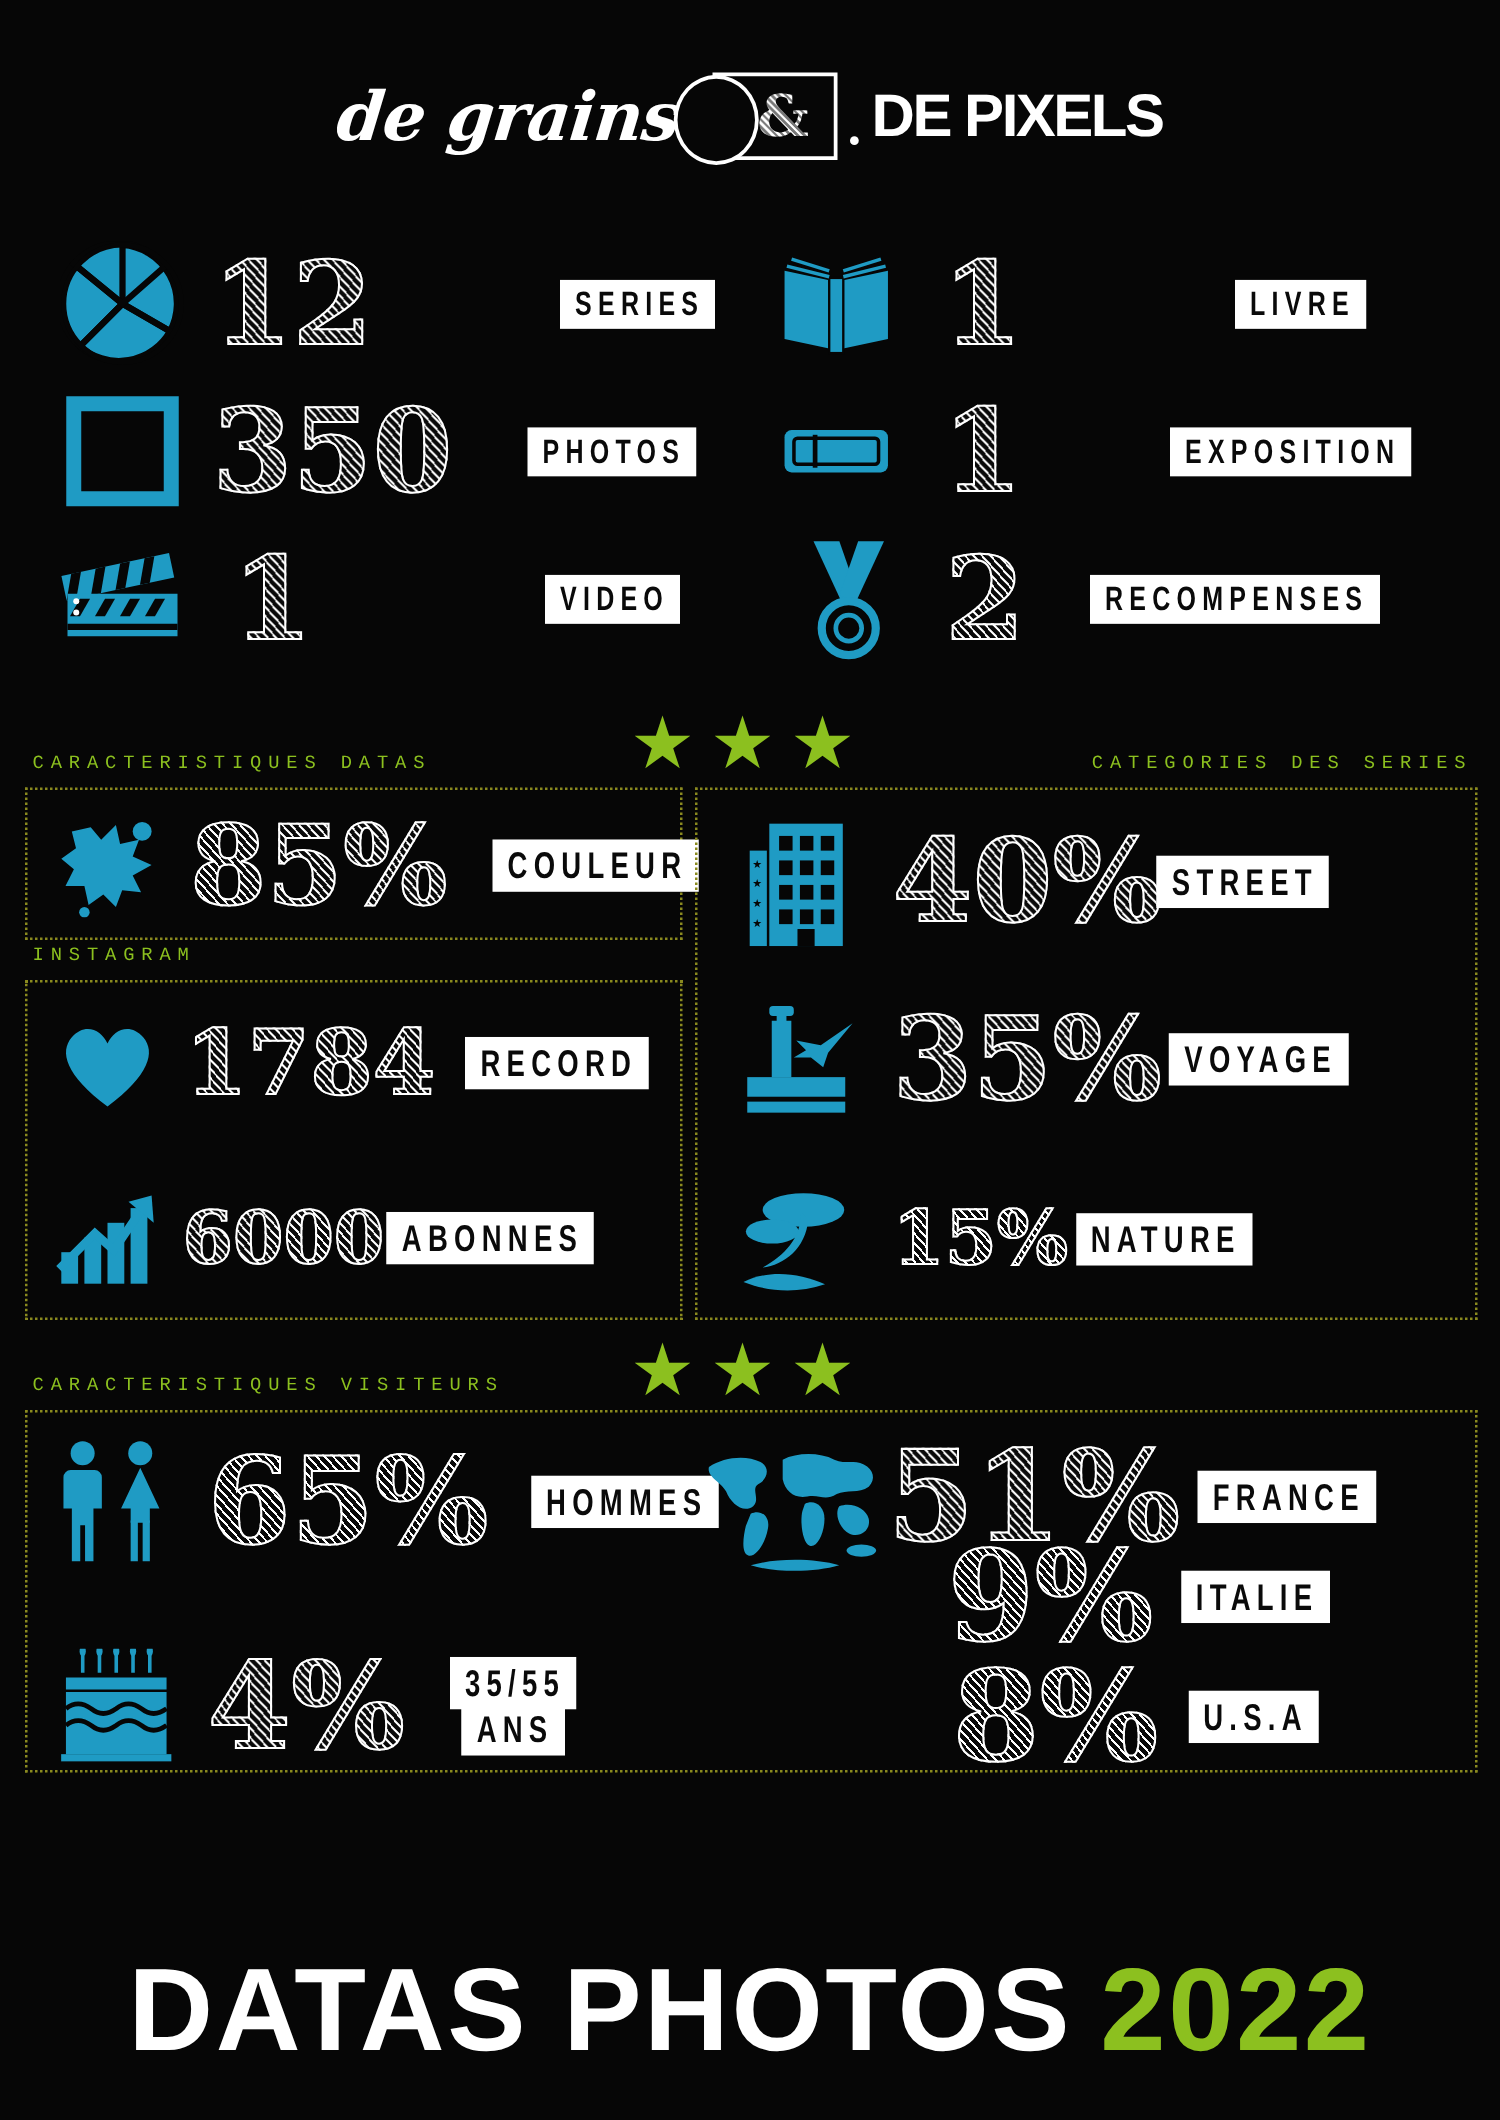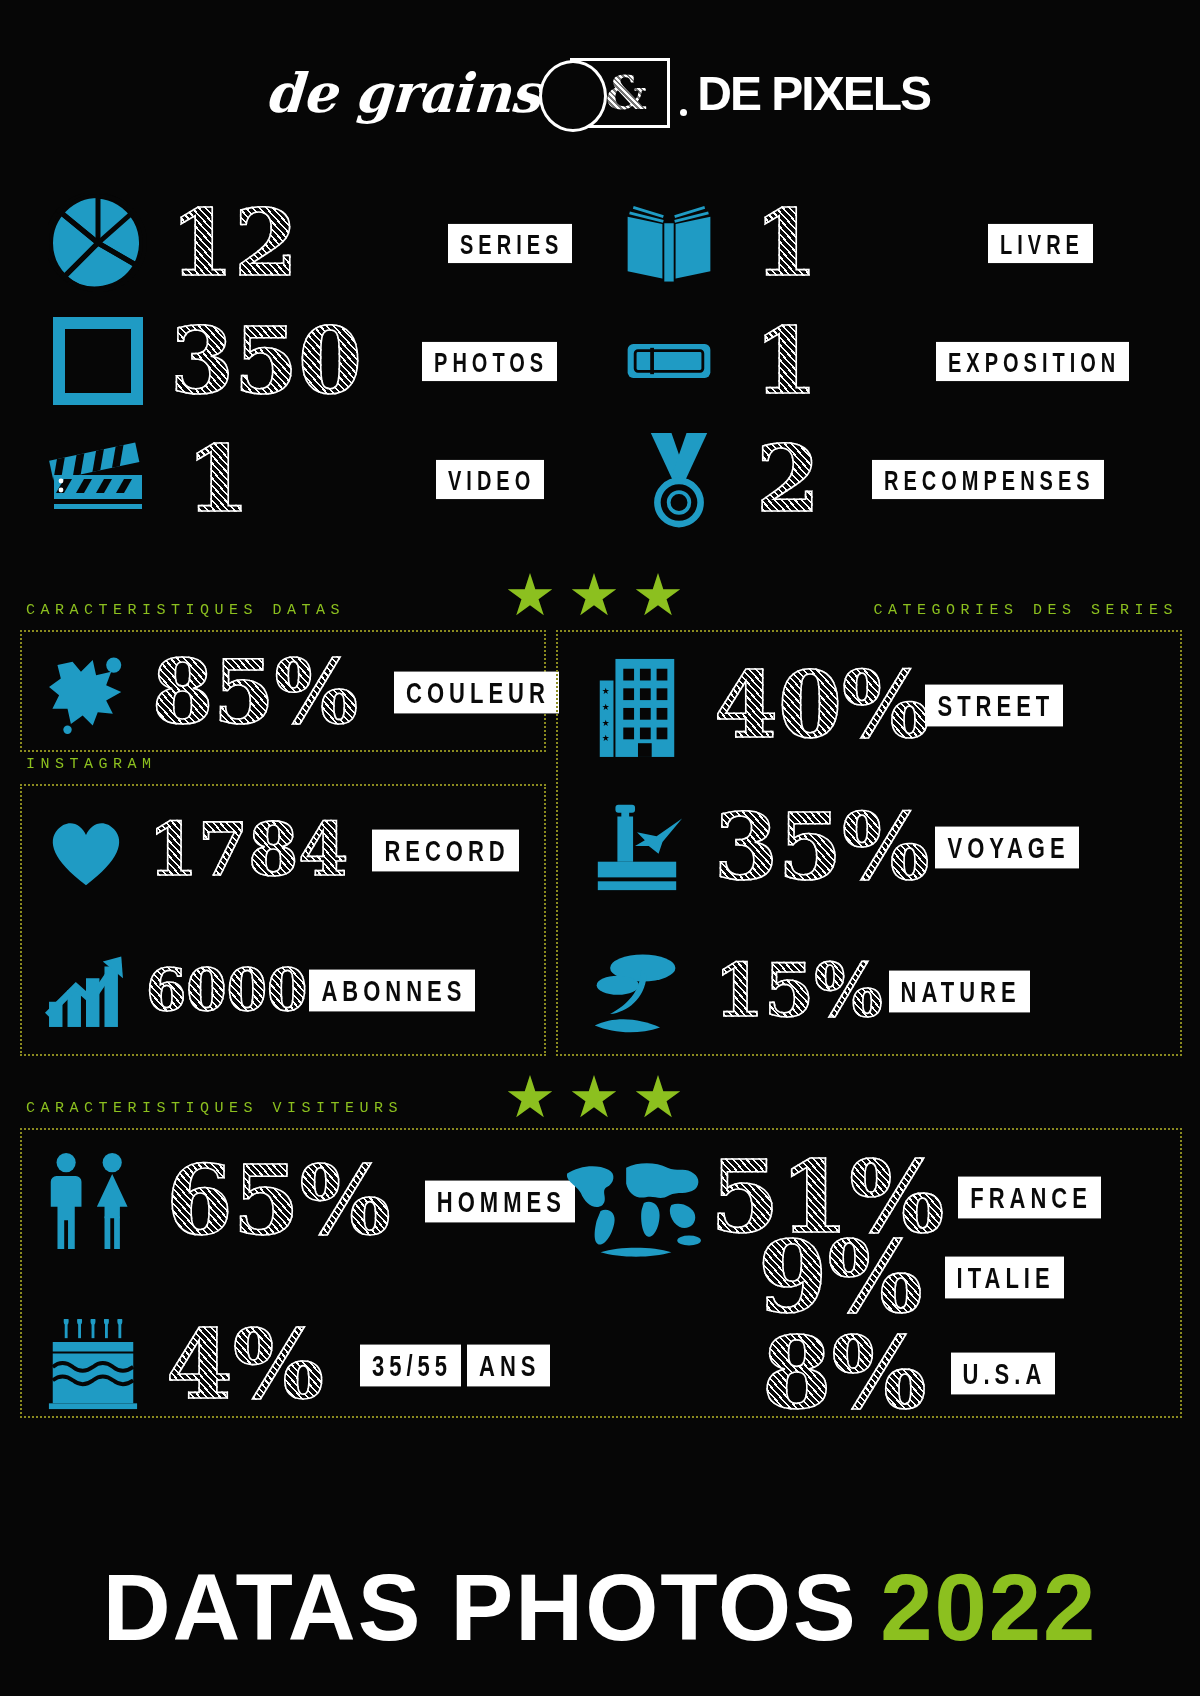--- a/index.html
+++ b/index.html
@@ -331,21 +331,21 @@
 
   <div style="position:absolute;top:926px;left:566px;width:610px;height:130px;display:flex;align-items:center;">
     <span class="icon" style="width:110px;margin-left:16px">
       <svg width="98" height="96" viewBox="0 0 100 100">
         <ellipse cx="56" cy="26" rx="34" ry="14" fill="#1f9bc4"></ellipse>
         <ellipse cx="30" cy="44" rx="22" ry="10" fill="#1f9bc4"></ellipse>
         <path d="M54 28 C54 50 40 64 22 74 C40 72 58 58 60 34 Z" fill="#1f9bc4"></path>
         <path d="M6 86 C26 76 52 78 74 88 C50 96 26 94 6 86 Z" fill="#1f9bc4"></path>
       </svg>
     </span>
-    <span class="num" style="font-size:72px;margin-left:22px">15%</span>
+    <span class="num" style="font-size:60px;margin-left:22px">15%</span>
     <span class="chip" style="font-size:22px;margin-left:6px">NATURE</span>
   </div>
 
   <div style="position:absolute;top:1068px;left:0;width:1200px;text-align:center;">
     <span style="color:#8cc01f;font-size:58px;letter-spacing:12px;line-height:1;">★★★</span>
   </div>
 
   <div style="position:absolute;top:1100px;left:26px" class="shead">CARACTERISTIQUES VISITEURS</div>
   <div class="dbox" style="top:1128px;left:20px;width:1162px;height:290px"></div>
 
@@ -386,21 +386,21 @@
         <path d="M8 24 h84 v10 H8 z" fill="#1f9bc4"></path>
         <path d="M8 36 h84 v52 H8 z" fill="#1f9bc4"></path>
         <g stroke="#060606" stroke-width="4" fill="none">
           <path d="M8 50 q10 -8 21 0 q10 8 21 0 q10 -8 21 0 q10 8 21 0"></path>
           <path d="M8 64 q10 -8 21 0 q10 8 21 0 q10 -8 21 0 q10 8 21 0"></path>
         </g>
         <rect x="4" y="88" width="92" height="6" fill="#1f9bc4"></rect>
       </svg>
     </span>
     <span class="num" style="font-size:96px;margin-left:18px">4%</span>
-    <span style="display:flex;flex-direction:row;gap:6px;margin-left:36px;align-items:center;">
+    <span style="display:flex;flex-direction:column;gap:6px;margin-left:36px;align-items:center;">
       <span class="chip" style="font-size:22px">35/55</span>
       <span class="chip" style="font-size:22px">ANS</span>
     </span>
   </div>
 
   <span class="icon" style="position:absolute;top:1150px;left:560px;width:150px">
     <svg width="148" height="118" viewBox="0 0 150 120">
       <g fill="#1f9bc4">
         <path d="M6 24 C18 16 36 14 48 20 C56 24 54 34 46 38 C40 42 48 50 42 56 C34 62 24 54 20 44 C16 36 4 32 6 24 Z"></path>
         <path d="M40 62 C48 58 56 64 54 74 C52 86 44 98 38 96 C32 94 34 80 36 72 Z"></path>

